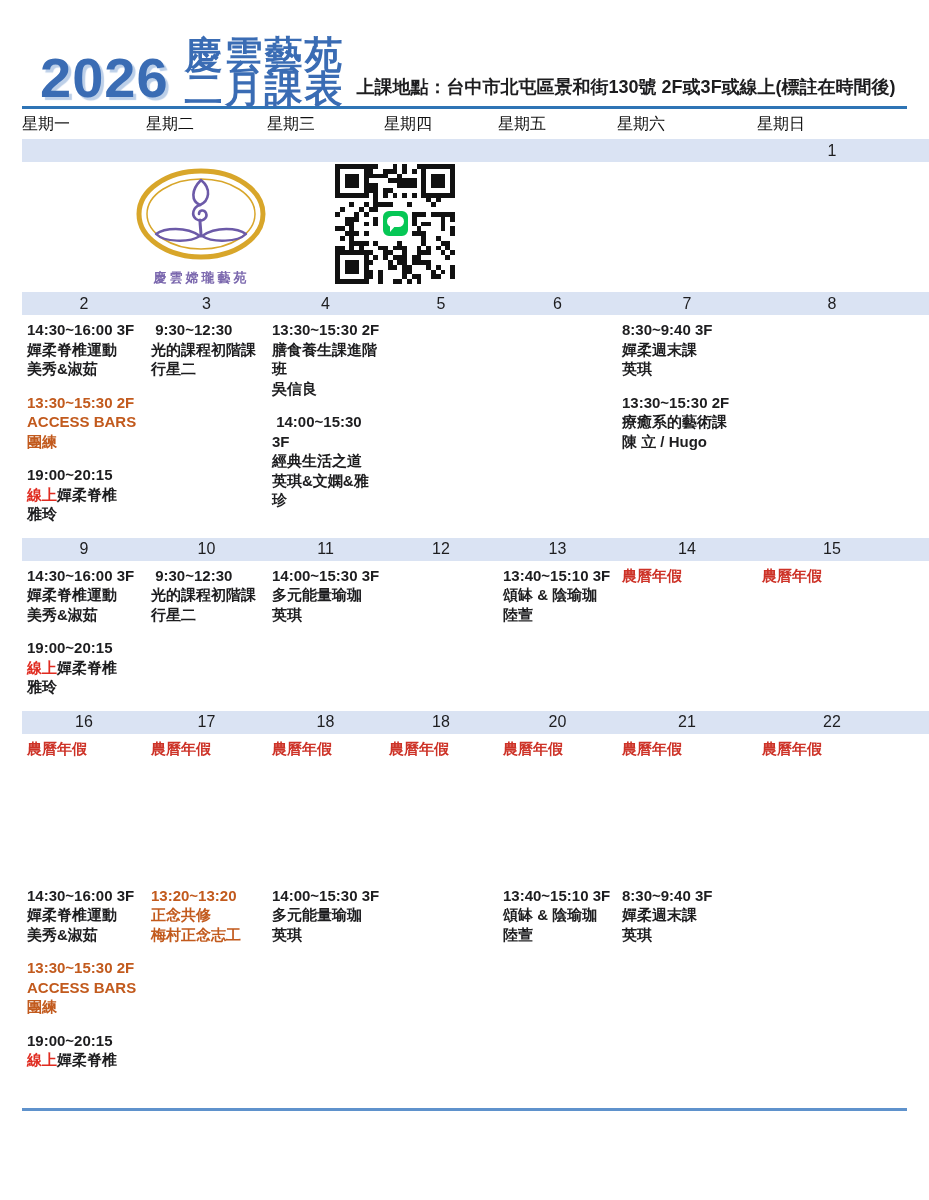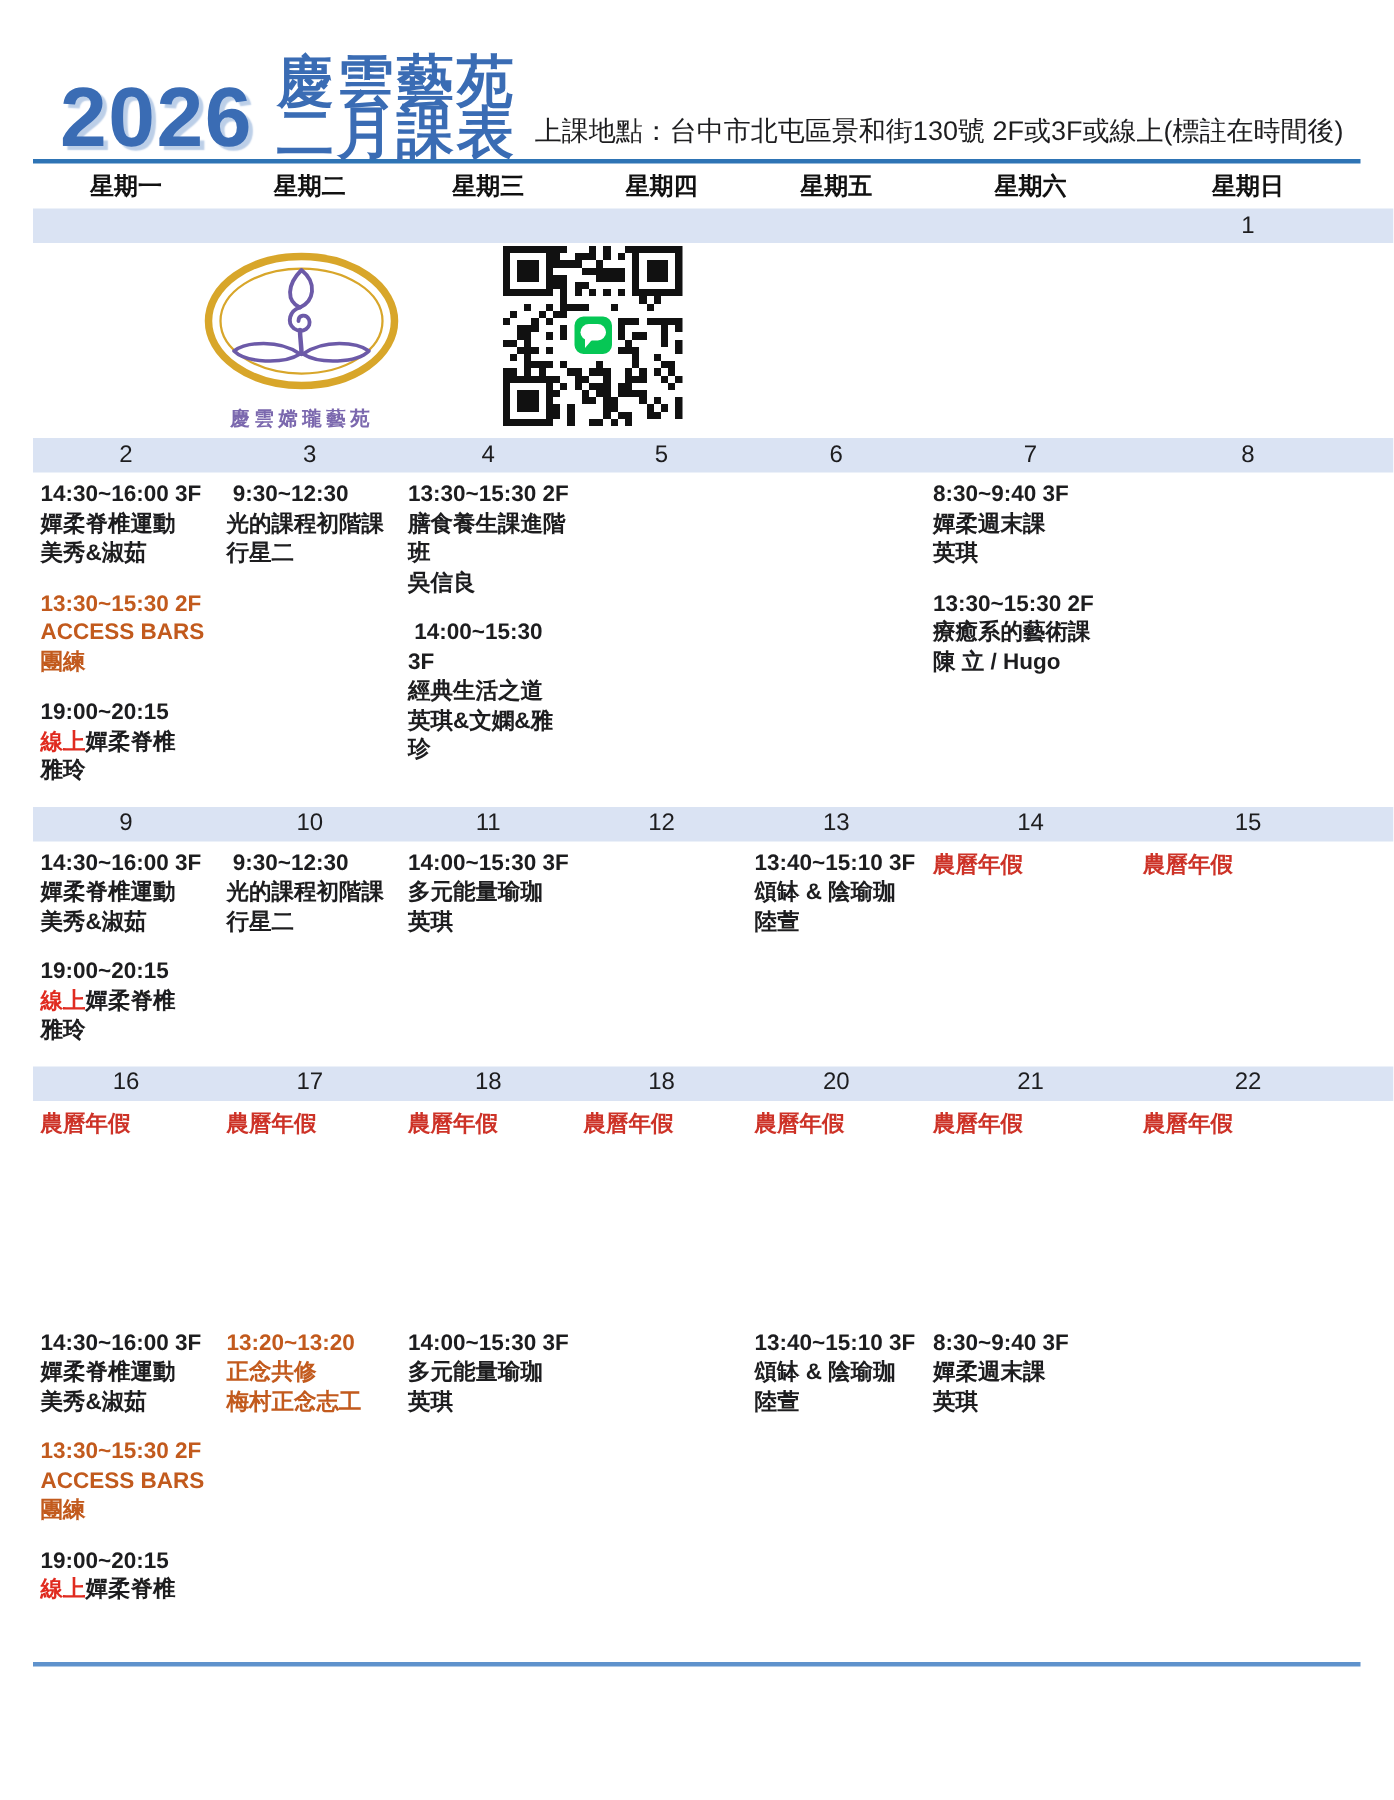--- a/index.html
+++ b/index.html
@@ -11,29 +11,29 @@
   .page{position:relative;width:929px;height:1200px;background:#fff;}
 
   
   .hdr{display:flex;align-items:flex-end;height:78px;margin:28px 0 0 40px;}
   .year{
     font-size:56px;font-weight:700;color:#3a6cb4;line-height:56px;
     letter-spacing:1px;text-shadow:3px 3px 1px #bccfe8;
   }
   .title-block{margin-left:16px;font-size:38px;font-weight:800;color:#3a6cb4;
     line-height:34px;letter-spacing:2px;}
-  .loc{margin-left:12px;margin-bottom:7px;font-size:18px;font-weight:400;color:#1d1d1f;white-space:nowrap;}
+  .loc{margin-left:12px;margin-bottom:7px;font-size:18px;font-weight:700;color:#1d1d1f;white-space:nowrap;}
 
   .rule{margin-left:22px;width:885px;height:3px;background:#2e74b5;}
   .rule.bottom{background:#5f92cc;}
 
   
   .grid7{display:grid;grid-template-columns:124px 121px 117px 114px 119px 140px 150px;margin-left:22px;}
   .dow-row{height:30px;align-items:center;}
-  .dow-cell{text-align:center;font-weight:700;font-size:16px;color:#111;}
+  .dow-cell{font-weight:400;font-size:16px;color:#111;}
   .date-band{height:23px;background:#dae3f3;align-items:center;}
   .date-cell{text-align:center;font-size:16px;color:#1d1d1f;}
   .week-row{position:relative;align-items:start;box-sizing:border-box;padding-top:4px;}
   .day-cell{padding:1px 2px 0 5px;box-sizing:border-box;min-height:10px;}
   .event-block{font-size:15px;font-weight:600;line-height:19.5px;margin-bottom:14px;}
   .event-block.center{text-align:left;font-weight:700;padding-top:2px;font-family:Liberation Mono, monospace;}
   .event-line{white-space:pre-wrap;}
 
   
   .logo-block{position:absolute;left:112px;top:6px;width:135px;text-align:center;}

